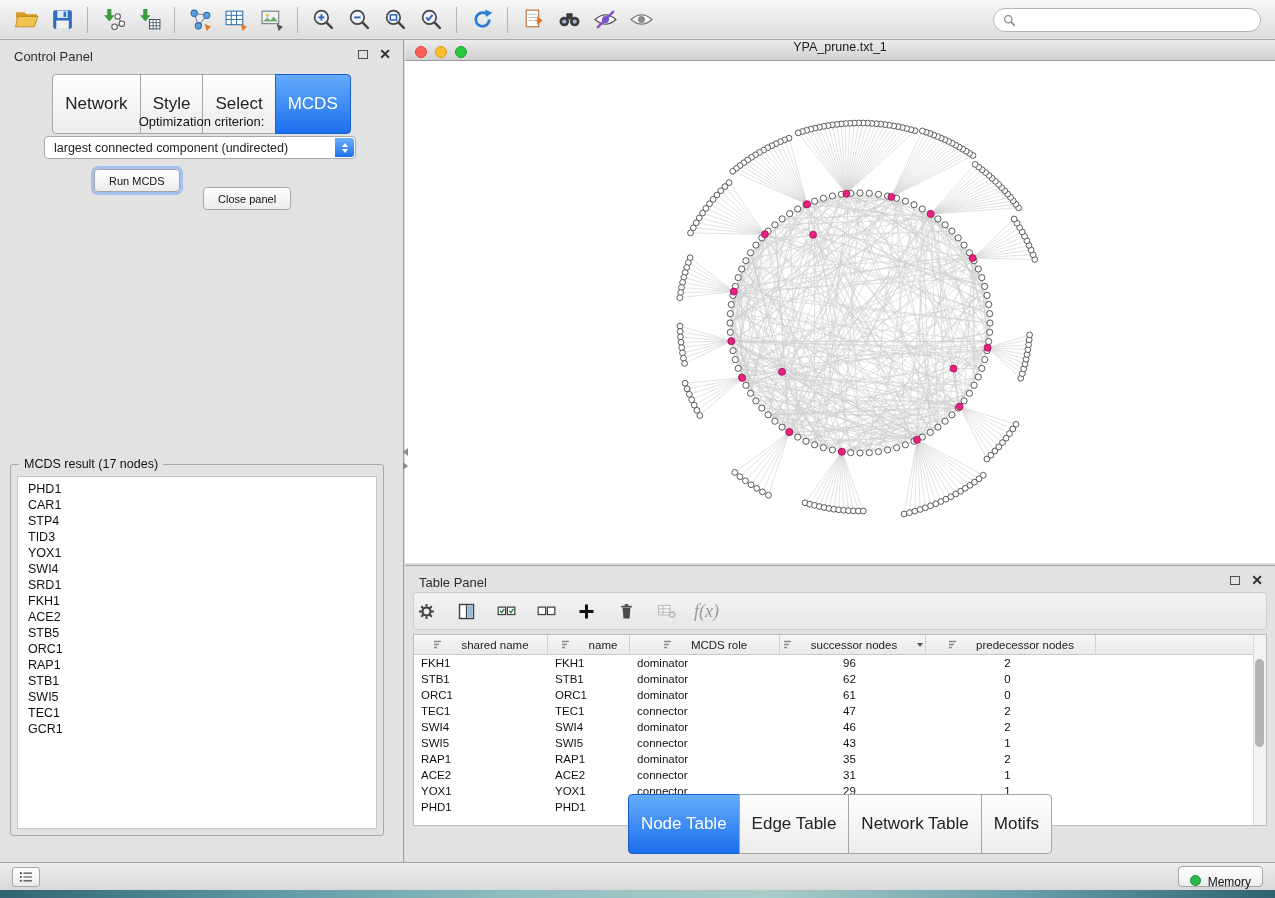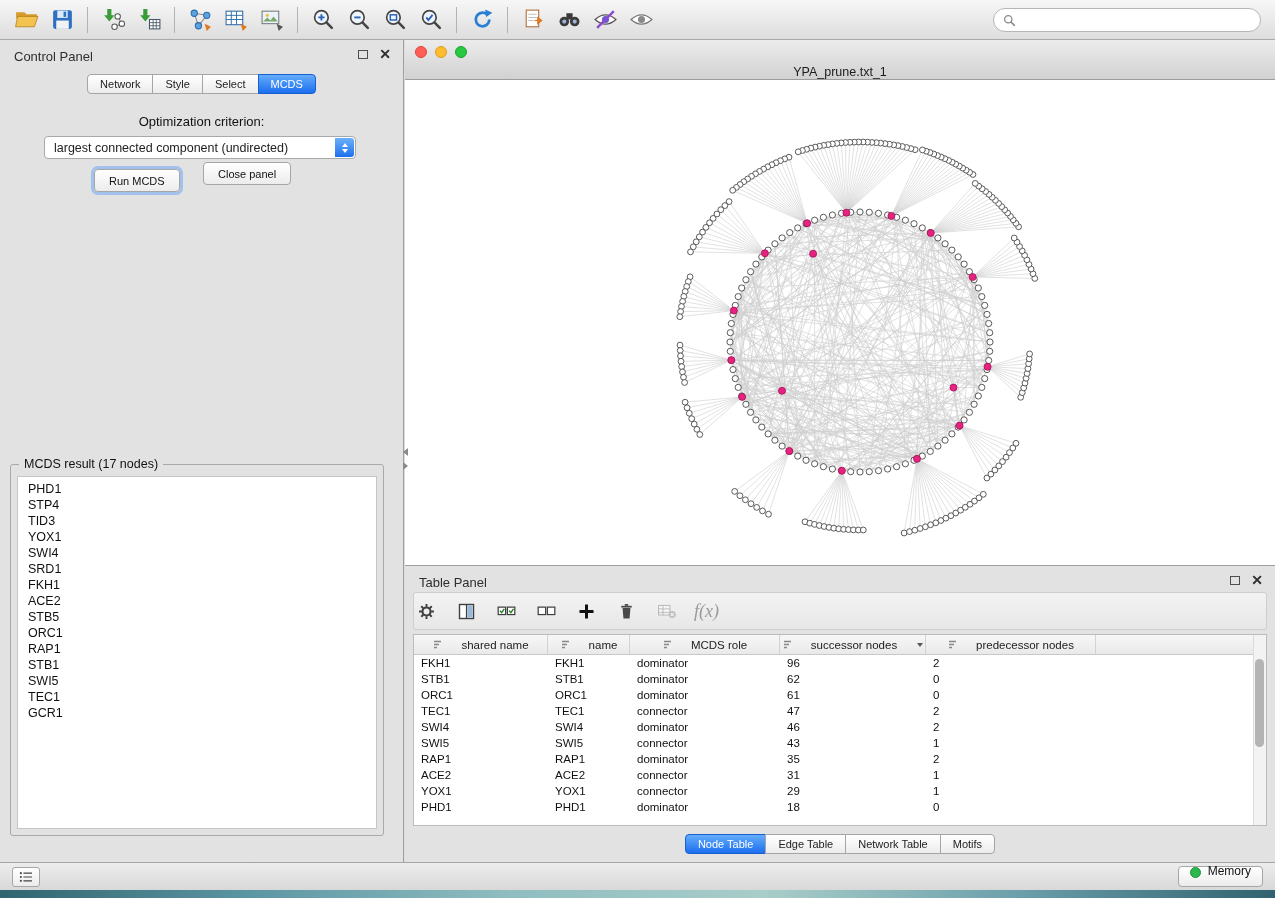--- a/index.html
+++ b/index.html
@@ -15,41 +15,41 @@
   #search-box svg{width:13px;height:13px;flex:0 0 auto}
   #search-input{border:none;outline:none;flex:1;font-size:12px;background:transparent;font-family:"Liberation Sans",sans-serif}
 
   
   #control-panel{position:absolute;left:0;top:40px;width:404px;height:822px;background:#e2e2e2;border-right:1px solid #9f9f9f}
   .panel-title{position:absolute;left:14px;top:9px;font-size:13px;color:#2e2e2e}
   .panel-wctrl{position:absolute;right:12px;top:9px;display:flex;gap:11px;align-items:center}
   .float-icon{width:10px;height:9px;border:1.5px solid #4e4e4e;background:transparent}
   .close-icon{font-size:14px;color:#2e2e2e;font-weight:bold;line-height:10px}
   .seg-tabs{display:flex}
-  .seg{padding:3px 12px;font-size:11px;background:linear-gradient(#ffffff,#ececec);border:1px solid #a6a6a6;margin-left:-1px;color:#222;white-space:nowrap}
+  .seg{padding:19px 12px;font-size:17px;background:linear-gradient(#ffffff,#ececec);border:1px solid #a6a6a6;margin-left:-1px;color:#222;white-space:nowrap}
   .seg:first-child{border-radius:4px 0 0 4px;margin-left:0}
   .seg:last-child{border-radius:0 4px 4px 0}
   .seg.active{background:linear-gradient(#64acfb,#1b6eee);color:#fff;border-color:#1a5fd0}
   #control-tabs{position:absolute;left:0;right:0;top:34px;display:flex;justify-content:center}
   #opt-label{position:absolute;top:74px;width:100%;text-align:center;font-size:13px;color:#111}
   #opt-select{position:absolute;left:44px;top:96px;width:312px;height:23px;background:#fff;border:1px solid #a9a9a9;border-radius:4px;display:flex;align-items:center;font-size:12.5px;padding-left:9px}
   .select-stepper{position:absolute;right:1px;top:1px;bottom:1px;width:19px;border-radius:0 3px 3px 0;background:linear-gradient(#6db1fb,#1d70ee);display:flex;flex-direction:column;align-items:center;justify-content:center;gap:2px}
   .arr-up{width:0;height:0;border-left:3.5px solid transparent;border-right:3.5px solid transparent;border-bottom:4px solid #fff}
   .arr-dn{width:0;height:0;border-left:3.5px solid transparent;border-right:3.5px solid transparent;border-top:4px solid #fff}
   .btn{height:23px;background:linear-gradient(#ffffff,#ececec);border:1px solid #a6a6a6;border-radius:4px;font-size:11px;padding:0 14px;color:#111;display:inline-flex;align-items:center;justify-content:center;font-family:"Liberation Sans",sans-serif}
   #run-btn{position:absolute;left:94px;top:129px;box-shadow:0 0 0 3px rgba(110,165,245,.55)}
-  #closepanel-btn{position:absolute;left:203px;top:122px}
+  #closepanel-btn{position:absolute;left:203px;top:147px}
   #mcds-fieldset{position:absolute;left:10px;top:424px;width:374px;height:372px;border:1px solid #a9a9a9;border-radius:3px}
   #mcds-legend{position:absolute;left:8px;top:-8px;background:#e2e2e2;padding:0 5px;font-size:12.5px;color:#111}
   #mcds-list{position:absolute;left:6px;top:11px;right:6px;bottom:6px;background:#fff;border:1px solid #c6c6c6;overflow:hidden;padding:4px 0}
   .mcds-item{padding:0 10px;height:16px;line-height:16px;font-size:12.5px;color:#111}
 
   
   #network-window{position:absolute;left:405px;top:40px;width:870px;height:523px;background:#fff}
-  #net-titlebar{height:40px;background:linear-gradient(#ececec,#d1d1d1);border-bottom:1px solid #9c9c9c;position:relative;display:flex;align-items:flex-end;justify-content:center}
+  #net-titlebar{height:21px;background:linear-gradient(#ececec,#d1d1d1);border-bottom:1px solid #9c9c9c;position:relative;display:flex;align-items:flex-start;justify-content:center}
   .traffic{position:absolute;left:10px;top:6px;display:flex;gap:8px}
   .tl{width:12px;height:12px;border-radius:50%}
   .tl-red{background:#ff5f57;border:1px solid #df433d}
   .tl-yellow{background:#febc2e;border:1px solid #d79f23}
   .tl-green{background:#28c840;border:1px solid #1da32f}
   #net-title{font-size:12.5px;color:#1c1c1c}
   #net-canvas{position:relative;width:100%;height:498px;background:#fff;overflow:hidden}
   #splitter-arrows{position:absolute;left:401px;top:448px;width:8px;height:26px;display:flex;flex-direction:column;align-items:center;gap:6px}
   .sp-left{width:0;height:0;border-top:4px solid transparent;border-bottom:4px solid transparent;border-right:5px solid #8a8a8a}
   .sp-right{width:0;height:0;border-top:4px solid transparent;border-bottom:4px solid transparent;border-left:5px solid #8a8a8a}
@@ -61,30 +61,30 @@
   .tp-btn svg{width:21px;height:21px}
   #fx-label{font-family:"Liberation Serif",serif;font-style:italic;font-size:18px;color:#9a9a9a}
   #tp-table{position:absolute;left:8px;top:68px;right:8px;bottom:36px;background:#fff;border:1px solid #bcbcbc;overflow:hidden}
   .thead{display:flex;background:linear-gradient(#f7f7f7,#e9e9e9);border-bottom:1px solid #c9c9c9;height:20px}
   .th{display:flex;align-items:center;justify-content:center;gap:18px;font-size:11.5px;color:#222;border-right:1px solid #d2d2d2;overflow:hidden}
   .th svg{width:11px;height:11px;flex:0 0 auto}
   .caret{width:0;height:0;border-left:3.5px solid transparent;border-right:3.5px solid transparent;border-top:4px solid #555;margin-left:2px}
   .tr{display:flex;height:16px;align-items:center}
   .td{padding:0 7px;white-space:nowrap;overflow:hidden;font-size:11.5px;color:#111}
   .col0{width:134px}.col1{width:82px}.col2{width:150px}.col3{width:146px}.col4{width:170px}
-  .num{text-align:left;padding-right:14px}
+  .num{text-align:center;padding-right:14px}
   #tp-scroll-track{position:absolute;right:0;top:0;bottom:0;width:13px;background:#f3f3f3;border-left:1px solid #dcdcdc}
   #tp-scroll-thumb{position:absolute;right:2px;top:24px;width:9px;height:88px;background:#b4b4b4;border-radius:5px}
   #tp-tabs{position:absolute;left:0;right:0;bottom:8px;display:flex;justify-content:center}
 
   
   #status-bar{position:absolute;left:0;top:862px;width:100%;height:28px;background:linear-gradient(#ededed,#d8d8d8);border-top:1px solid #a5a5a5;display:flex;align-items:center;justify-content:space-between;padding:0 12px}
   #menu-btn{width:28px;height:20px;border:1px solid #a6a6a6;border-radius:3px;background:linear-gradient(#fff,#ececec);display:flex;align-items:center;justify-content:center}
   #menu-btn svg{width:14px;height:12px}
-  #memory-btn{height:21px;border:1px solid #a6a6a6;border-radius:4px;background:linear-gradient(#fff,#ececec);display:flex;align-items:flex-end;gap:7px;padding:8px 11px;font-size:12px;color:#111}
+  #memory-btn{height:21px;border:1px solid #a6a6a6;border-radius:4px;background:linear-gradient(#fff,#ececec);display:flex;align-items:flex-start;gap:7px;padding:8px 11px;font-size:12px;color:#111}
   .green-dot{width:11px;height:11px;border-radius:50%;background:#2db84d;border:1px solid #1f8f3a}
   #wallpaper{position:absolute;left:0;top:890px;width:100%;height:8px;background:linear-gradient(90deg,#2f6570,#5d97a4,#8fbdc0,#a9cdc9,#6b9fab,#31626f)}
 </style>
 </head>
 <body>
 
 <div id="app">
 
   <div id="toolbar">
       <div class="tb-btn">
@@ -241,20 +241,21 @@
           <div class="arr-dn"></div>
         </div>
     </div>
     <div class="btn" id="run-btn">Run MCDS</div>
     <div class="btn" id="closepanel-btn">Close panel</div>
 
     <div id="mcds-fieldset">
       <div id="mcds-legend">MCDS result (17 nodes)</div>
       <div id="mcds-list">
           <div class="mcds-item">PHD1</div>
+          <div class="mcds-item">CAR1</div>
           <div class="mcds-item">STP4</div>
           <div class="mcds-item">TID3</div>
           <div class="mcds-item">YOX1</div>
           <div class="mcds-item">SWI4</div>
           <div class="mcds-item">SRD1</div>
           <div class="mcds-item">FKH1</div>
           <div class="mcds-item">ACE2</div>
           <div class="mcds-item">STB5</div>
           <div class="mcds-item">ORC1</div>
           <div class="mcds-item">RAP1</div>

